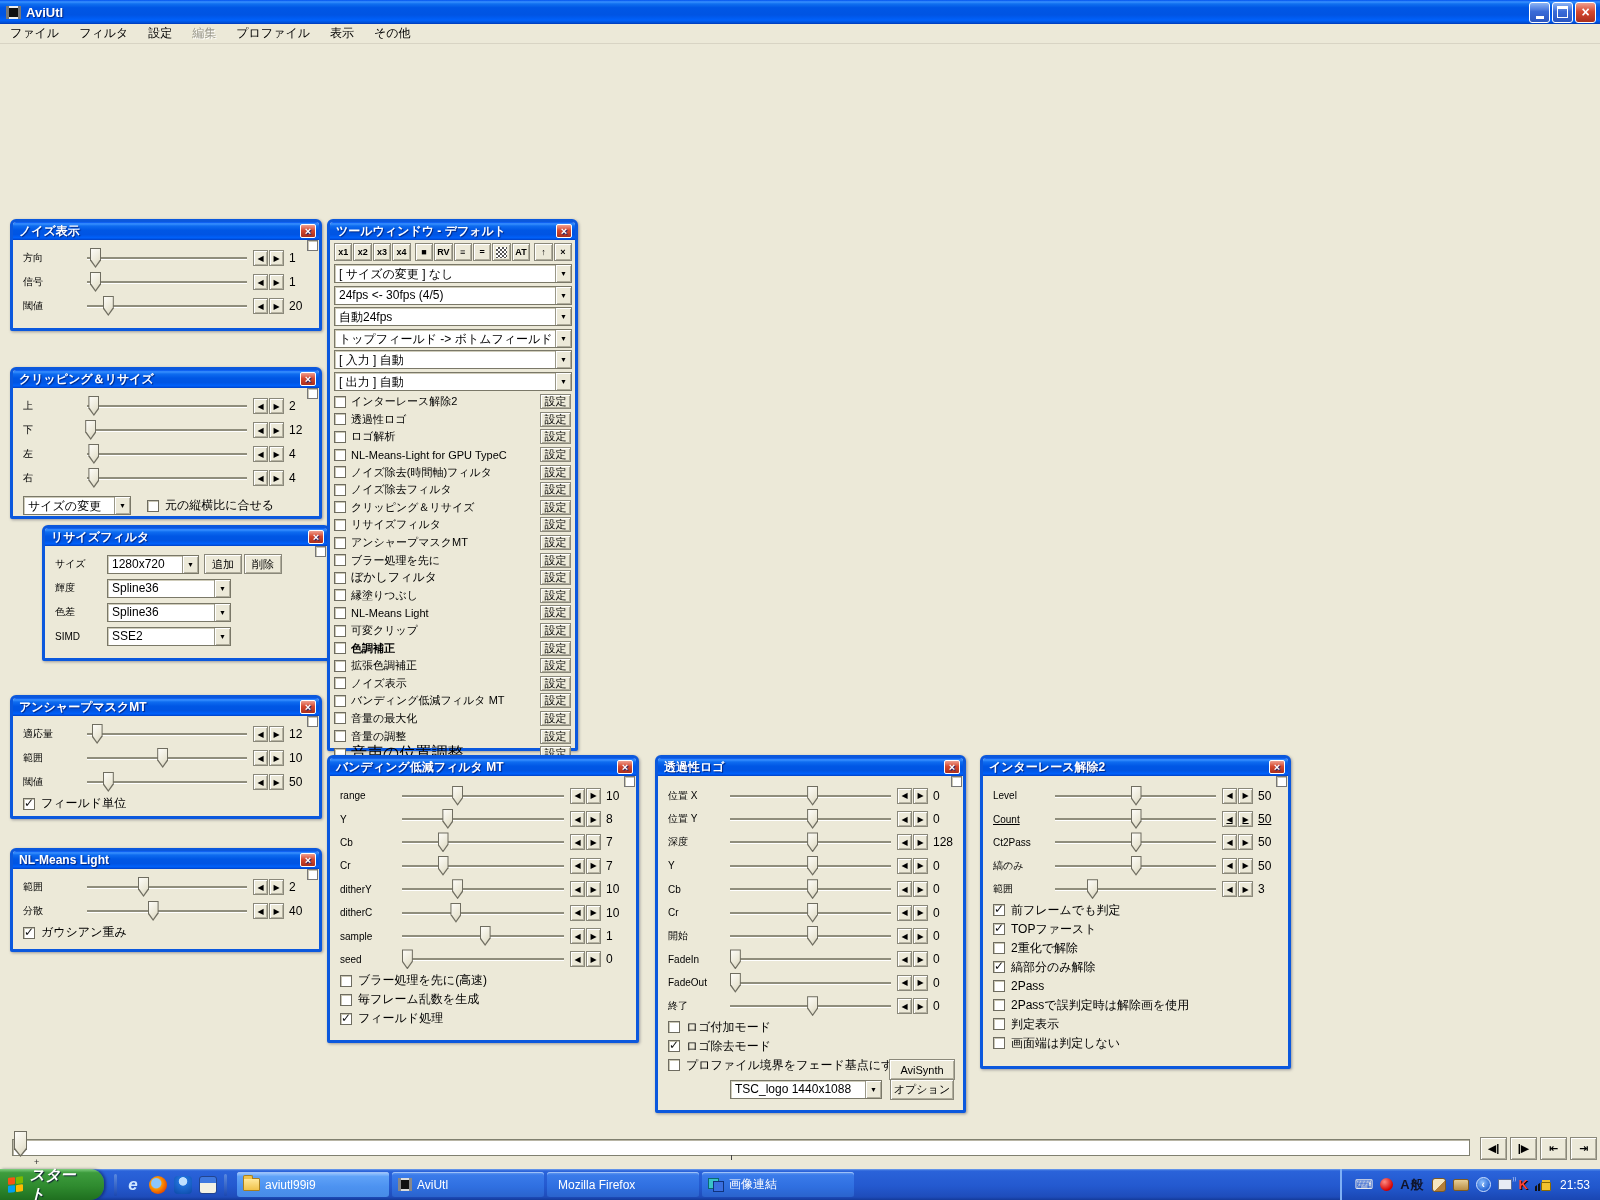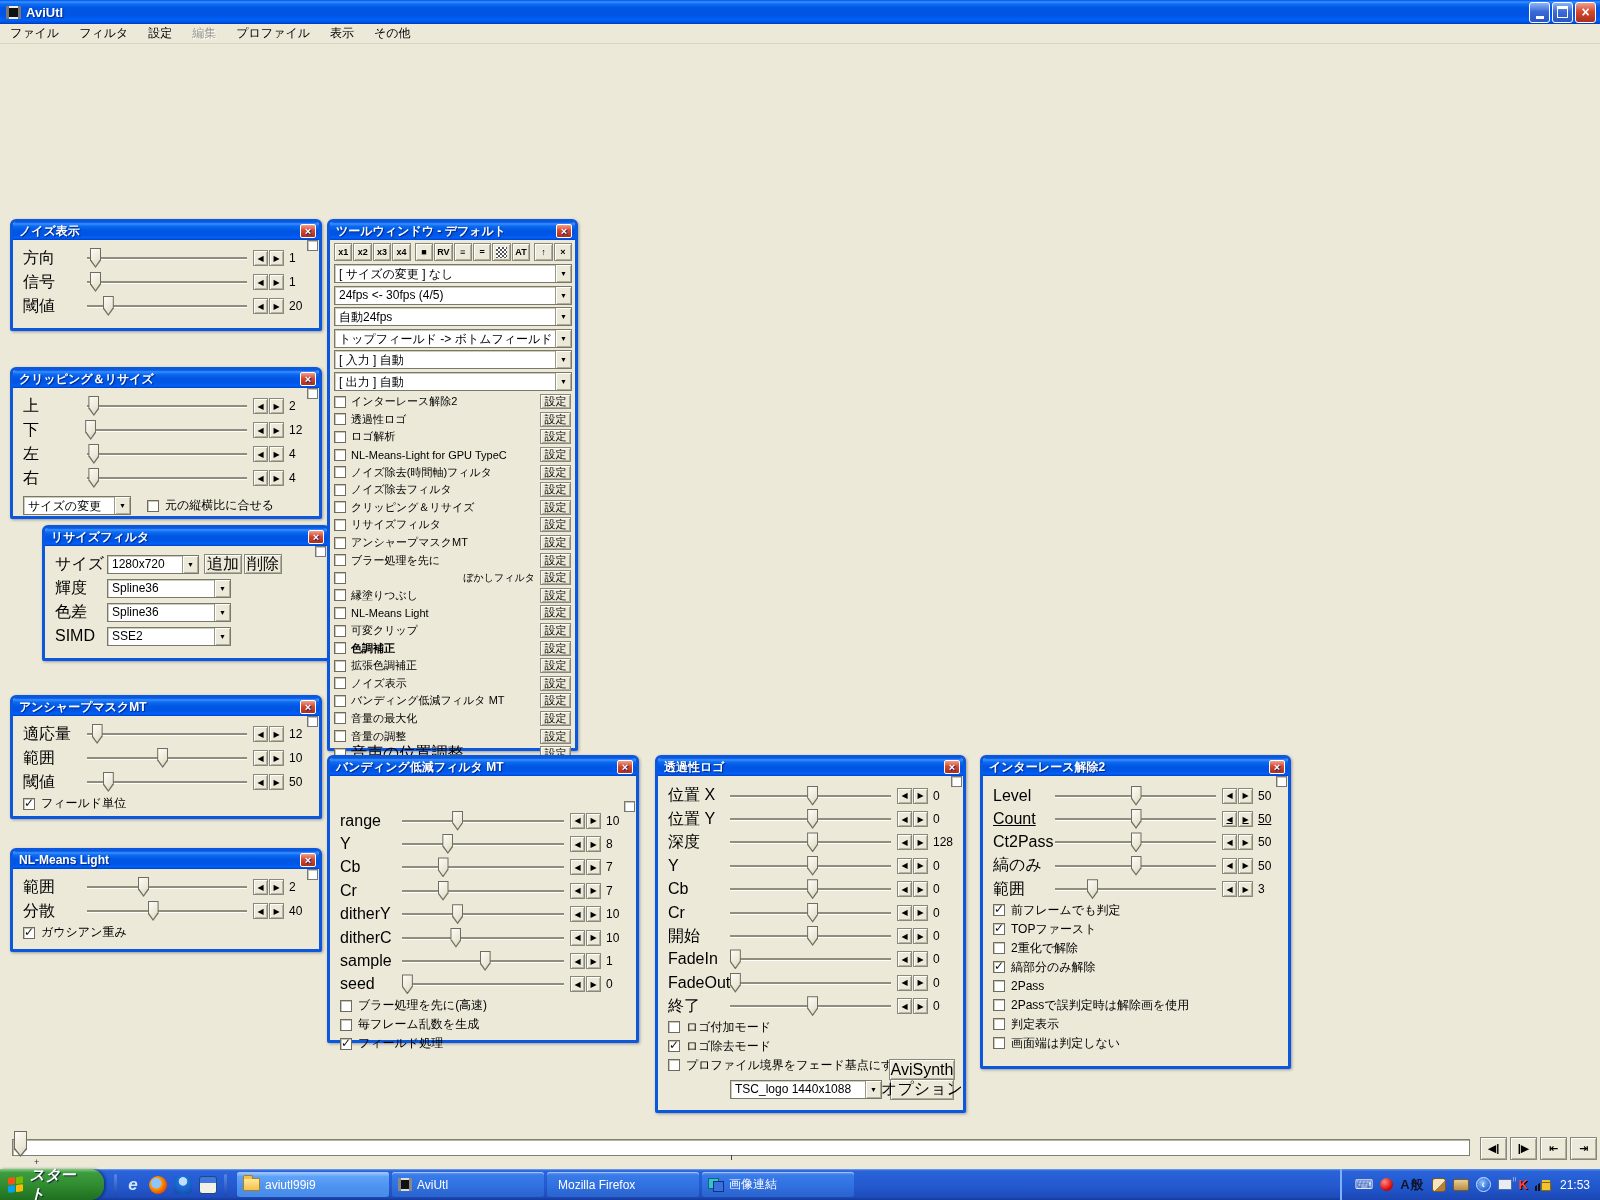--- a/index.html
+++ b/index.html
@@ -39,21 +39,21 @@
   .win-close { margin-left:auto; width:16px; height:14px; border-radius:2px; border:1px solid #fff;
     background:linear-gradient(180deg,#f0a090 0%,#d6492f 45%,#aa2f1d 100%);
     color:#fff; display:flex; align-items:center; justify-content:center; }
   .win-close::before { content:'×'; font-size:11px; font-weight:bold; line-height:10px; }
   .win-body { position:relative; width:100%; height:calc(100% - 18px); padding:6px 4px 4px 10px; }
   .mini-check { position:absolute; right:1px; top:0px; width:11px; height:11px; background:#fff;
     border:1px solid #777; box-shadow:inset 1px 1px 0 #c9c6b4; }
 
   
   .srow { display:flex; align-items:center; height:24px; }
-  .slabel { width:62px; font-size:16px; flex:none; white-space:nowrap; }
+  .slabel { width:62px; font-size:10px; flex:none; white-space:nowrap; }
   .strack { position:relative; flex:1; height:22px; margin:0 6px 0 2px; }
   .groove { position:absolute; left:0; right:0; top:10px; height:2px; background:#8f8d7c; box-shadow:0 1px 0 #fff; }
   .thumb { position:absolute; top:1px; width:11px; height:20px; margin-left:-5px; }
   .thumb::before { content:''; position:absolute; inset:0; background:#6f6d60;
     clip-path:polygon(0 0,100% 0,100% 62%,50% 100%,0 62%); }
   .thumb::after { content:''; position:absolute; left:1px; top:1px; right:1px; bottom:2px;
     background:linear-gradient(135deg,#fdfcf8 0%,#ece9d8 60%,#d8d4c0 100%);
     clip-path:polygon(0 0,100% 0,100% 62%,50% 100%,0 62%); }
   .spins { display:flex; gap:1px; flex:none; }
   .spin-btn { width:15px; height:16px; background:#ece9d8; border:1px solid #8a887a;
@@ -63,21 +63,21 @@
 
   
   .crow { display:flex; align-items:center; height:19px; gap:6px; }
   .chk { width:12px; height:12px; background:#fff; border:1px solid #6e6c60; flex:none;
     box-shadow:inset 1px 1px 0 #c9c6b4; position:relative; }
   .chk.on::before { content:'✓'; position:absolute; left:0px; top:-3px; font-size:12px; font-weight:bold; color:#111; }
   .clabel { font-size:12px; white-space:nowrap; }
 
   
   .btn { background:#ece9d8; border:1px solid #8a887a; box-shadow:inset 1px 1px 0 #fff, inset -1px -1px 0 #b0ad9c;
-    font-size:16px; display:flex; align-items:center; justify-content:center; color:#000; white-space:nowrap; }
+    font-size:11px; display:flex; align-items:center; justify-content:center; color:#000; white-space:nowrap; }
   .combo { display:flex; background:#fff; border:1px solid #7a7868;
     box-shadow:inset 1px 1px 0 #cfccba; height:19px; align-items:stretch; }
   .combo-text { flex:1; font-size:12px; padding:1px 3px 0 4px; white-space:nowrap; overflow:hidden; }
   .combo-btn { width:16px; flex:none; background:#ece9d8; border-left:1px solid #9a9888;
     box-shadow:inset 1px 1px 0 #fff, inset -1px -1px 0 #b0ad9c;
     display:flex; align-items:center; justify-content:center; }
   .combo-btn::before { content:'▼'; font-size:7px; color:#000; }
 
   
   .tw-toolbar { display:flex; gap:1px; padding:1px 0 3px 0; }
@@ -528,21 +528,21 @@
           <span class="clabel" style="font-size: 11px;">アンシャープマスクMT</span>
           <span class="btn cfg-btn" style="width:31px;height:15px;">設定</span>
         </div>
         <div class="frow">
           <span class="chk"></span>
           <span class="clabel" style="font-size: 11px;">ブラー処理を先に</span>
           <span class="btn cfg-btn" style="width:31px;height:15px;">設定</span>
         </div>
         <div class="frow">
           <span class="chk"></span>
-          <span class="clabel" style="font-size: 10px; text-align: right;">ぼかしフィルタ</span>
+          <span class="clabel" style="font-size: 12px;">ぼかしフィルタ</span>
           <span class="btn cfg-btn" style="width:31px;height:15px;">設定</span>
         </div>
         <div class="frow">
           <span class="chk"></span>
           <span class="clabel" style="font-size: 11px;">縁塗りつぶし</span>
           <span class="btn cfg-btn" style="width:31px;height:15px;">設定</span>
         </div>
         <div class="frow">
           <span class="chk"></span>
           <span class="clabel" style="font-size: 11px;">NL-Means Light</span>
@@ -588,21 +588,21 @@
           <span class="clabel" style="font-size: 16px;">音声の位置調整</span>
           <span class="btn cfg-btn" style="width:31px;height:15px;">設定</span>
         </div>
       </div>
     </div>
     <div class="win" style="left:327px;top:710px;width:312px;height:288px;">
       <div class="win-title">
         <span>バンディング低減フィルタ MT</span>
         <span class="win-close"></span>
       </div>
-      <div class="win-body" style="padding-top: 8px; margin-top: 25px;">
+      <div class="win-body" style="padding-top: 8px;">
         <span class="mini-check"></span>
         <div class="srow" style="height: 23.4px;">
           <span class="slabel" style="width:60px">range</span>
           <div class="strack">
             <div class="groove"></div>
             <div class="thumb" style="left:34%"></div>
           </div>
           <span class="spins">
             <span class="spin-btn">◀</span>
             <span class="spin-btn">▶</span>

